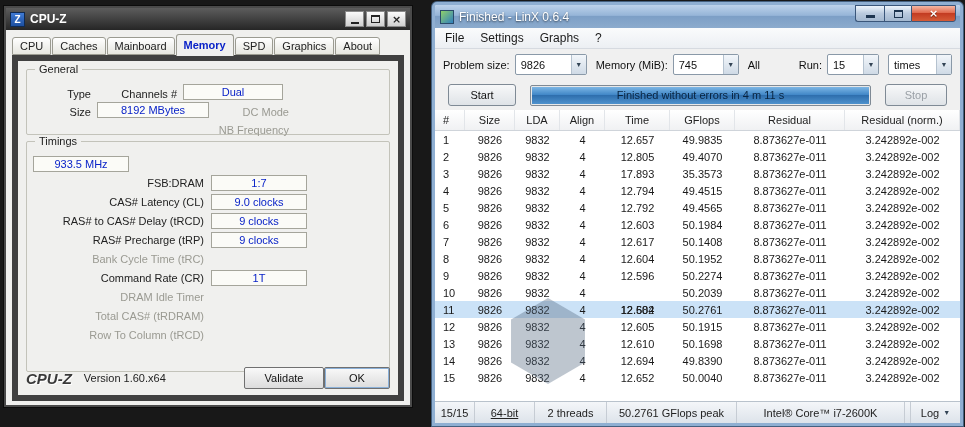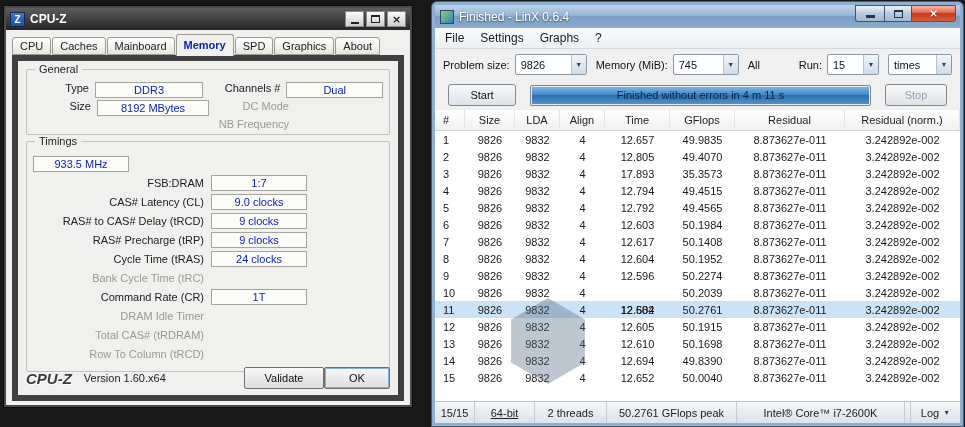--- a/index.html
+++ b/index.html
@@ -18,21 +18,21 @@
   .g-close{font:bold 11px "DejaVu Sans",sans-serif;color:#222;line-height:1}
   .cz-body{position:relative;height:calc(100% - 22px)}
   .cz-tabs{position:absolute;top:4px;left:6px;right:6px;display:flex;align-items:flex-end;height:21px;z-index:2}
   .tab{font-size:11px;padding:0 7px;border:1px solid #9b9b91;border-radius:3px 3px 0 0;background:linear-gradient(#ffffff,#e6e6df);margin-right:1px;color:#222;height:18px;line-height:17px}
   .tab.active{background:#f0f0ee;color:var(--cpuz-value);font-weight:bold;height:22px;line-height:20px;margin-bottom:-1px;border-bottom:none}
   .cpuz-page{position:absolute;left:6px;right:6px;top:25px;bottom:4px;border:6px solid #404040;background:#f0f0ee}
   .groupbox{position:absolute;left:8px;right:8px;border:1px solid #c3c3ba;border-radius:2px}
   .gb-general{top:8px;height:66px;padding:12px 6px 0}
   .gb-timings{top:80px;height:231px;padding:12px 6px 0}
   .gb-legend{position:absolute;top:-7px;left:8px;background:#f0f0ee;padding:0 4px;font-size:11px;color:#222}
-  .grow{display:flex;align-items:flex-start;height:18px}
+  .grow{display:flex;align-items:flex-end;height:18px}
   .trow{display:flex;align-items:center;height:19px}
   .glabel{font-size:11px;color:#222;text-align:right;padding-right:6px}
   .dis{color:#9a9a92 !important}
   .w1{width:64px}.b1{width:112px}.w2{width:86px}.b2{width:100px}
   .fbox{height:16px;line-height:14px;border:1px solid #a5a59b;background:#fbfbf7;color:var(--cpuz-value);font-size:11px;text-align:center}
   .tlabel{width:178px;font-size:11px;color:#222;text-align:right;padding-right:7px}
   .tval{width:96px}
   .cz-footer{position:absolute;left:8px;right:8px;bottom:5px;height:24px;display:flex;align-items:center}
   .cz-logo{font-size:15px;font-weight:bold;font-style:italic;color:#3a3a3a;text-shadow:1px 1px 0 #ffffff}
   .cz-version{font-size:11px;color:#222;margin-left:12px;flex:1}
@@ -117,21 +117,20 @@
         <div class="tab">SPD</div>
         <div class="tab">Graphics</div>
         <div class="tab">About</div>
       </div>
     <div class="cpuz-page">
 
       <div class="groupbox gb-general">
         <span class="gb-legend">General</span>
         <div class="grow">
           <span class="glabel w1">Type</span>
-          <span class="fbox b1">DDR3</span>
           <span class="glabel w2">Channels #</span>
           <span class="fbox b2">Dual</span>
         </div>
         <div class="grow">
           <span class="glabel w1">Size</span>
           <span class="fbox b1">8192 MBytes</span>
           <span class="glabel w2 dis">DC Mode</span>
         </div>
         <div class="grow">
           <span class="w1"></span>
@@ -156,24 +155,20 @@
             </div>
             <div class="trow">
               <span class="tlabel">RAS# to CAS# Delay (tRCD)</span>
               <span class="fbox tval">9 clocks</span>
             </div>
             <div class="trow">
               <span class="tlabel">RAS# Precharge (tRP)</span>
               <span class="fbox tval">9 clocks</span>
             </div>
             <div class="trow">
-              <span class="tlabel">Cycle Time (tRAS)</span>
-              <span class="fbox tval">24 clocks</span>
-            </div>
-            <div class="trow">
               <span class="tlabel dis">Bank Cycle Time (tRC)</span>
             </div>
             <div class="trow">
               <span class="tlabel">Command Rate (CR)</span>
               <span class="fbox tval">1T</span>
             </div>
             <div class="trow">
               <span class="tlabel dis">DRAM Idle Timer</span>
             </div>
             <div class="trow">

